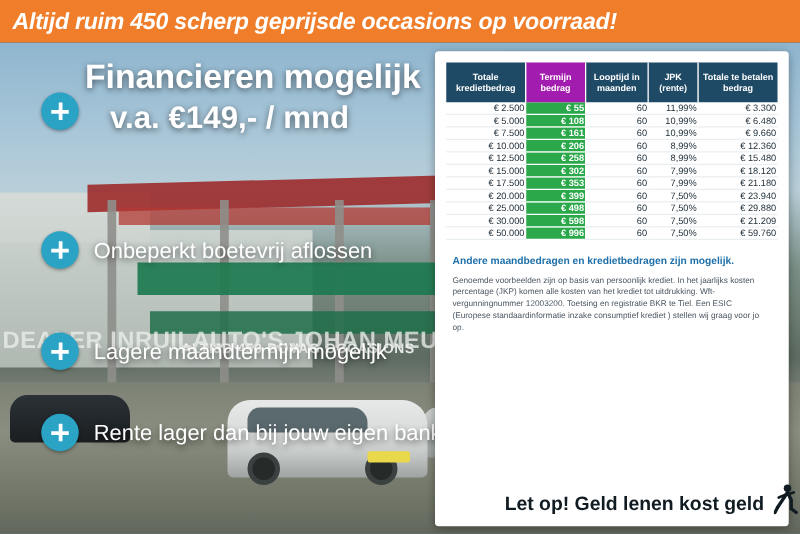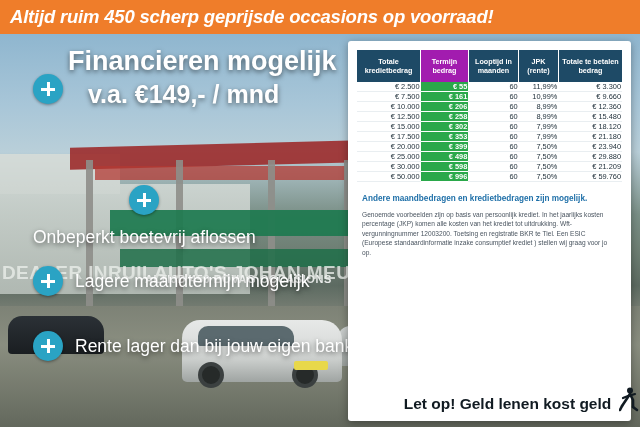--- a/index.html
+++ b/index.html
@@ -172,21 +172,21 @@
   }
   .bullet .plus::before { left: 8px; top: 13.5px; width: 14px; height: 3px; }
   .bullet .plus::after  { top: 8px; left: 13.5px; height: 14px; width: 3px; }
   .bullet .btext {
     color: #ffffff;
     font-size: 17.5px;
     text-shadow: 0 2px 5px rgba(0,0,0,.6);
     white-space: nowrap;
   }
   #bullet-head { left: 33px; top: 74px; }
-  #bullet-1 { left: 33px; top: 185px; flex-direction: column; }
+  #bullet-1 { left: 33px; top: 185px; }
   #bullet-2 { left: 33px; top: 266px; }
   #bullet-3 { left: 33px; top: 331px; }
 
   
   .panel {
     position: absolute;
     left: 348px; top: 41px;
     width: 283px; height: 380px;
     background: #ffffff;
     border-radius: 3px;
@@ -331,20 +331,27 @@
       </thead>
       <tbody id="rates-body">
           <tr>
             <td>€ 2.500</td>
             <td class="hl">€ 55</td>
             <td>60</td>
             <td>11,99%</td>
             <td>€ 3.300</td>
           </tr>
           <tr>
+            <td>€ 5.000</td>
+            <td class="hl">€ 108</td>
+            <td>60</td>
+            <td>10,99%</td>
+            <td>€ 6.480</td>
+          </tr>
+          <tr>
             <td>€ 7.500</td>
             <td class="hl">€ 161</td>
             <td>60</td>
             <td>10,99%</td>
             <td>€ 9.660</td>
           </tr>
           <tr>
             <td>€ 10.000</td>
             <td class="hl">€ 206</td>
             <td>60</td>

